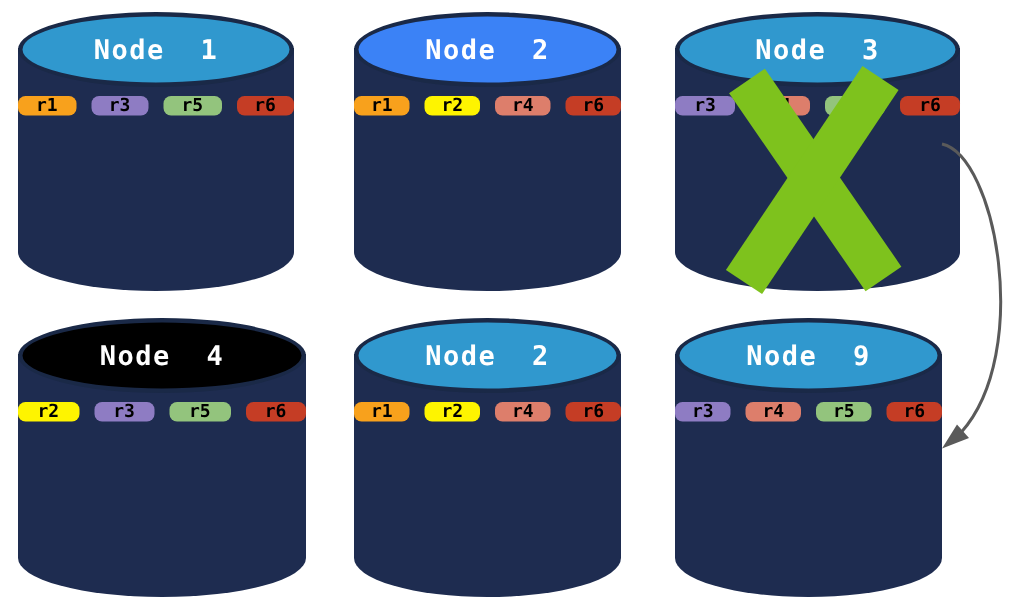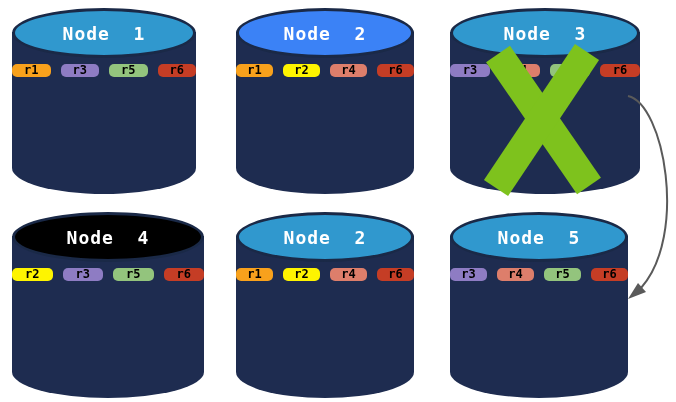--- a/index.html
+++ b/index.html
@@ -122,21 +122,21 @@
       <div class="bar" style="background: rgb(248, 161, 28);">r1</div>
       <div class="bar" style="background: rgb(254, 244, 0);">r2</div>
       <div class="bar" style="background: rgb(221, 126, 107);">r4</div>
       <div class="bar" style="background: rgb(197, 61, 37);">r6</div>
     </div>
   </div>
 
   <div class="node node-6">
     <div class="cyl-body" style="background: rgb(30, 44, 80);"></div>
     <div class="cyl-top" style="background: rgb(48, 152, 206);">
-      <span class="node-label">Node  5</span>
+      <span class="node-label">Node  9</span>
     </div>
     <div class="bars">
       <div class="bar" style="background: rgb(142, 124, 195);">r3</div>
       <div class="bar" style="background: rgb(221, 126, 107);">r4</div>
       <div class="bar" style="background: rgb(147, 196, 125);">r5</div>
       <div class="bar" style="background: rgb(197, 61, 37);">r6</div>
     </div>
   </div>
 
   <svg class="arrow-layer" viewBox="0 0 676 402" aria-hidden="true">

